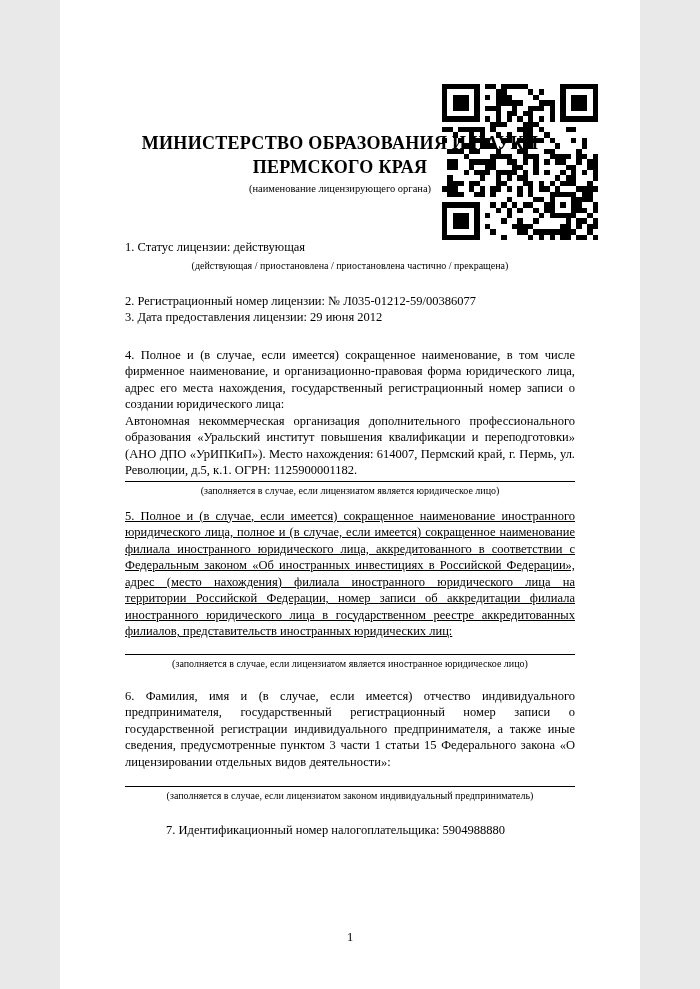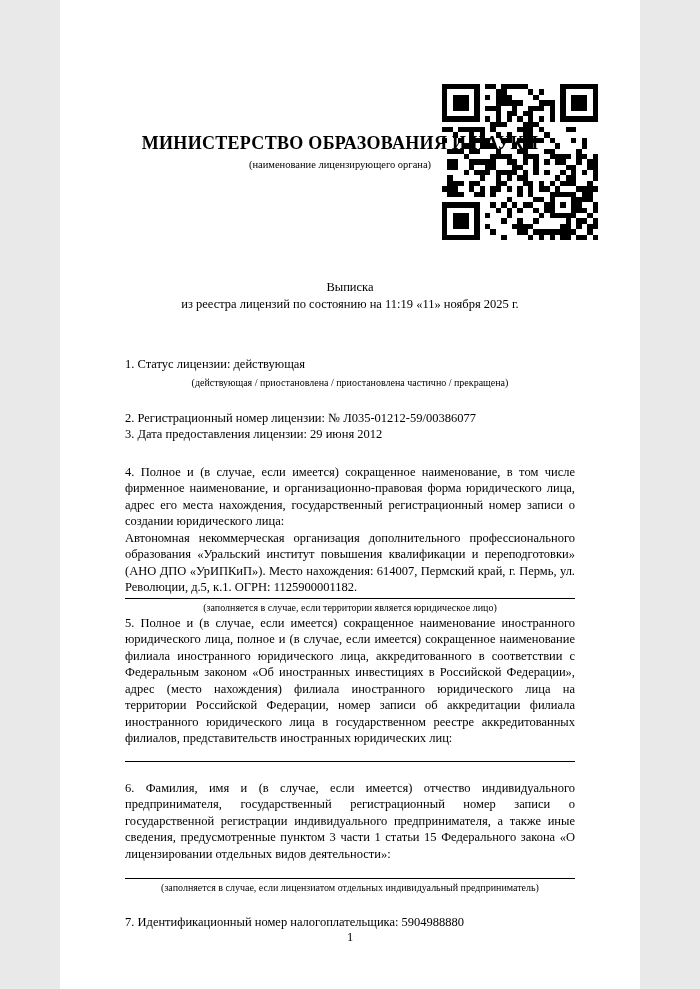--- a/index.html
+++ b/index.html
@@ -64,25 +64,25 @@
   .item-1-caption { margin-top: 3px; }
   .item-2 { margin-top: 21px; }
   .item-3 { }
   .item-4 { margin-top: 21px; }
   .rule {
     border-top: 1.6px solid #000;
     height: 0;
   }
   .rule-4 { margin-top: 2px; }
   .rule-caption { margin-top: 2px; }
-  .item-5 { margin-top: 1px; }
+  .item-5 { margin-top: 11px; text-decoration: underline; }
   .rule-5 { margin-top: 14px; }
   .item-6 { margin-top: 18px; }
   .rule-6 { margin-top: 16px; }
-  .item-7 { margin-top: 20px; }
+  .item-7 { margin-top: 20px; margin-left: 41px; }
 
   .page-number {
     position: absolute;
     bottom: 44px;
     left: 0;
     width: 100%;
     text-align: center;
   }
 </style>
 </head>
@@ -493,46 +493,44 @@
         <rect x="25" y="28" width="1" height="1"></rect>
         <rect x="26" y="28" width="1" height="1"></rect>
         <rect x="28" y="28" width="1" height="1"></rect>
       </svg>
     </div>
 
   <div class="content">
 
     <div class="org-block">
       <div class="org-name">МИНИСТЕРСТВО ОБРАЗОВАНИЯ И НАУКИ</div>
+      <div class="org-name">ПЕРМСКОГО КРАЯ</div>
       <div class="small-caption">(наименование лицензирующего органа)</div>
     </div>
 
-    <div class="doc-title">
-      <div>Выписка</div>
-      <div>из реестра лицензий по состоянию на 11:19 «11» ноября 2025 г.</div>
-    </div>
 
     <div class="item item-1">1. Статус лицензии: действующая</div>
     <div class="caption-center item-1-caption">(действующая / приостановлена / приостановлена частично / прекращена)</div>
 
     <div class="item item-2">2. Регистрационный номер лицензии: № Л035-01212-59/00386077</div>
 
     <div class="item item-3">3. Дата предоставления лицензии: 29 июня 2012</div>
 
     <div class="item item-4 justified">4. Полное и (в случае, если имеется) сокращенное наименование, в том числе фирменное наименование, и организационно-правовая форма юридического лица, адрес его места нахождения, государственный регистрационный номер записи о создании юридического лица:</div>
     <div class="item justified">Автономная некоммерческая организация дополнительного профессионального образования «Уральский институт повышения квалификации и переподготовки» (АНО ДПО «УрИПКиП»). Место нахождения: 614007, Пермский край, г. Пермь, ул. Революции, д.5, к.1. ОГРН: 1125900001182.</div>
     <div class="rule rule-4"></div>
-    <div class="caption-center rule-caption">(заполняется в случае, если территории является юридическое лицо)</div>
+    <div class="caption-center rule-caption">(заполняется в случае, если лицензиатом является юридическое лицо)</div>
 
     <div class="item item-5 justified">5. Полное и (в случае, если имеется) сокращенное наименование иностранного юридического лица, полное и (в случае, если имеется) сокращенное наименование филиала иностранного юридического лица, аккредитованного в соответствии с Федеральным законом «Об иностранных инвестициях в Российской Федерации», адрес (место нахождения) филиала иностранного юридического лица на территории Российской Федерации, номер записи об аккредитации филиала иностранного юридического лица в государственном реестре аккредитованных филиалов, представительств иностранных юридических лиц:</div>
     <div class="rule rule-5"></div>
+    <div class="caption-center rule-caption">(заполняется в случае, если лицензиатом является иностранное юридическое лицо)</div>
 
     <div class="item item-6 justified">6. Фамилия, имя и (в случае, если имеется) отчество индивидуального предпринимателя, государственный регистрационный номер записи о государственной регистрации индивидуального предпринимателя, а также иные сведения, предусмотренные пунктом 3 части 1 статьи 15 Федерального закона «О лицензировании отдельных видов деятельности»:</div>
     <div class="rule rule-6"></div>
-    <div class="caption-center rule-caption">(заполняется в случае, если лицензиатом отдельных индивидуальный предприниматель)</div>
+    <div class="caption-center rule-caption">(заполняется в случае, если лицензиатом законом индивидуальный предприниматель)</div>
 
     <div class="item item-7">7. Идентификационный номер налогоплательщика: 5904988880</div>
 
   </div>
 
   <div class="page-number">1</div>
 
 </div>
 
 </body></html>

